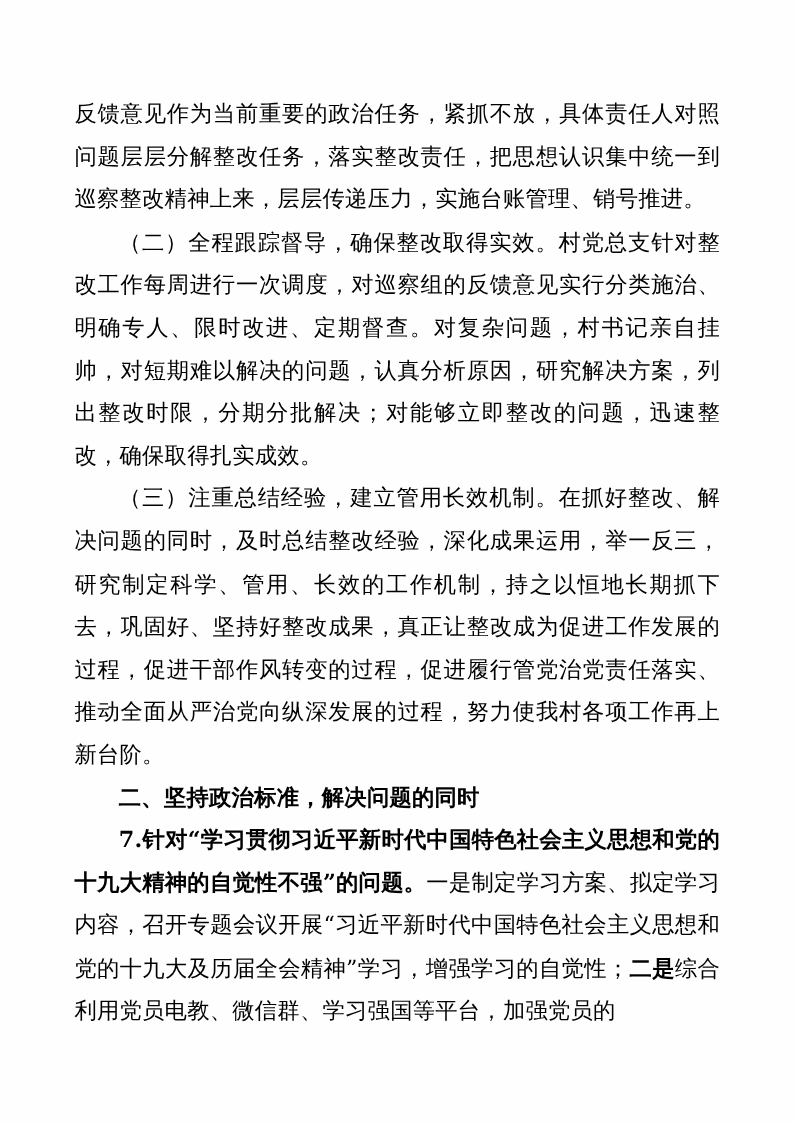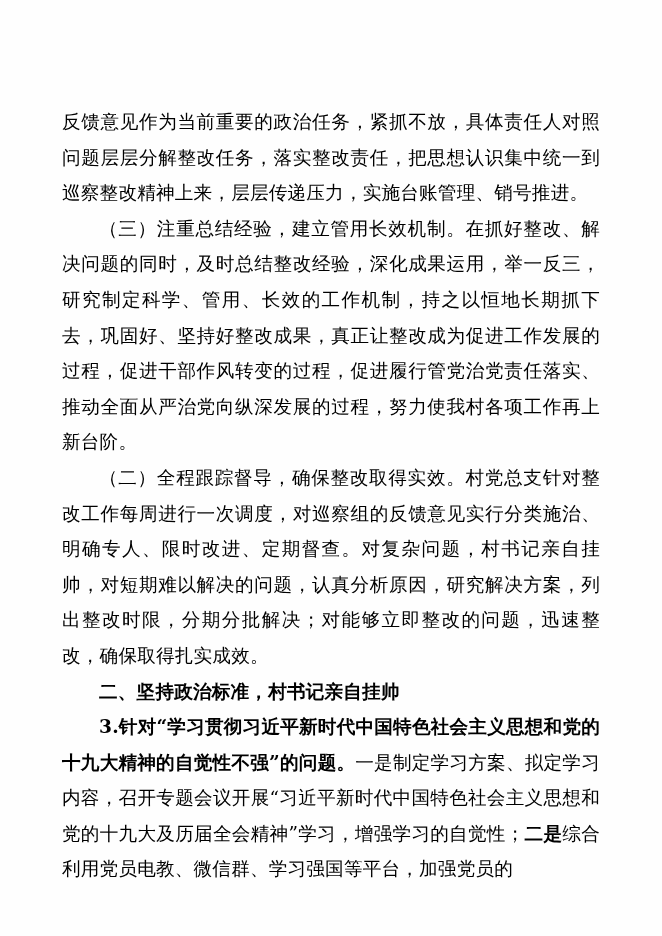--- a/index.html
+++ b/index.html
@@ -13,21 +13,21 @@
     font-family: "DejaVu Serif", "Liberation Serif", serif;
     color: #000000;
     overflow: hidden;
   }
   .page {
     position: relative;
     width: 662px;
     height: 936px;
     background: #fefefe;
     box-sizing: border-box;
-    padding: 104px 62px 40px 62px;
+    padding: 78px 62px 40px 62px;
   }
   .doc-body {
     font-size: 18.6px;
     line-height: 35.6px;
     text-align: justify;
     text-justify: inter-ideograph;
     letter-spacing: 0.2px;
   }
   p {
     margin: 0;
@@ -44,18 +44,18 @@
   .strong-run {
     font-weight: bold;
   }
 </style>
 </head>
 <body>
 
 <div class="page">
   <div class="doc-body" id="doc-body">
       <p><span>反馈意见作为当前重要的政治任务，紧抓不放，具体责任人对照问题层层分解整改任务，落实整改责任，把思想认识集中统一到巡察整改精神上来，层层传递压力，实施台账管理、销号推进。</span></p>
+      <p class="indent2"><span>（二）全程跟踪督导，确保整改取得实效。村党总支针对整改工作每周进行一次调度，对巡察组的反馈意见实行分类施治、明确专人、限时改进、定期督查。对复杂问题，村书记亲自挂帅，对短期难以解决的问题，认真分析原因，研究解决方案，列出整改时限，分期分批解决；对能够立即整改的问题，迅速整改，确保取得扎实成效。</span></p>
       <p class="indent2"><span>（三）注重总结经验，建立管用长效机制。在抓好整改、解决问题的同时，及时总结整改经验，深化成果运用，举一反三，研究制定科学、管用、长效的工作机制，持之以恒地长期抓下去，巩固好、坚持好整改成果，真正让整改成为促进工作发展的过程，促进干部作风转变的过程，促进履行管党治党责任落实、推动全面从严治党向纵深发展的过程，努力使我村各项工作再上新台阶。</span></p>
-      <p class="indent2"><span>（二）全程跟踪督导，确保整改取得实效。村党总支针对整改工作每周进行一次调度，对巡察组的反馈意见实行分类施治、明确专人、限时改进、定期督查。对复杂问题，村书记亲自挂帅，对短期难以解决的问题，认真分析原因，研究解决方案，列出整改时限，分期分批解决；对能够立即整改的问题，迅速整改，确保取得扎实成效。</span></p>
-      <p class="heading"><span class="strong-run">二、坚持政治标准，村书记亲自挂帅</span></p>
-      <p class="indent2"><span class="strong-run">3.针对“学习贯彻习近平新时代中国特色社会主义思想和党的十九大精神的自觉性不强”的问题。</span><span>一是制定学习方案、拟定学习内容，召开专题会议开展“习近平新时代中国特色社会主义思想和党的十九大及历届全会精神”学习，增强学习的自觉性；</span><span class="strong-run">二是</span><span>综合利用党员电教、微信群、学习强国等平台，加强党员的</span></p>
+      <p class="heading"><span class="strong-run">二、坚持政治标准，解决问题的同时</span></p>
+      <p class="indent2"><span class="strong-run">7.针对“学习贯彻习近平新时代中国特色社会主义思想和党的十九大精神的自觉性不强”的问题。</span><span>一是制定学习方案、拟定学习内容，召开专题会议开展“习近平新时代中国特色社会主义思想和党的十九大及历届全会精神”学习，增强学习的自觉性；</span><span class="strong-run">二是</span><span>综合利用党员电教、微信群、学习强国等平台，加强党员的</span></p>
     </div>
 </div>
 
 </body></html>

